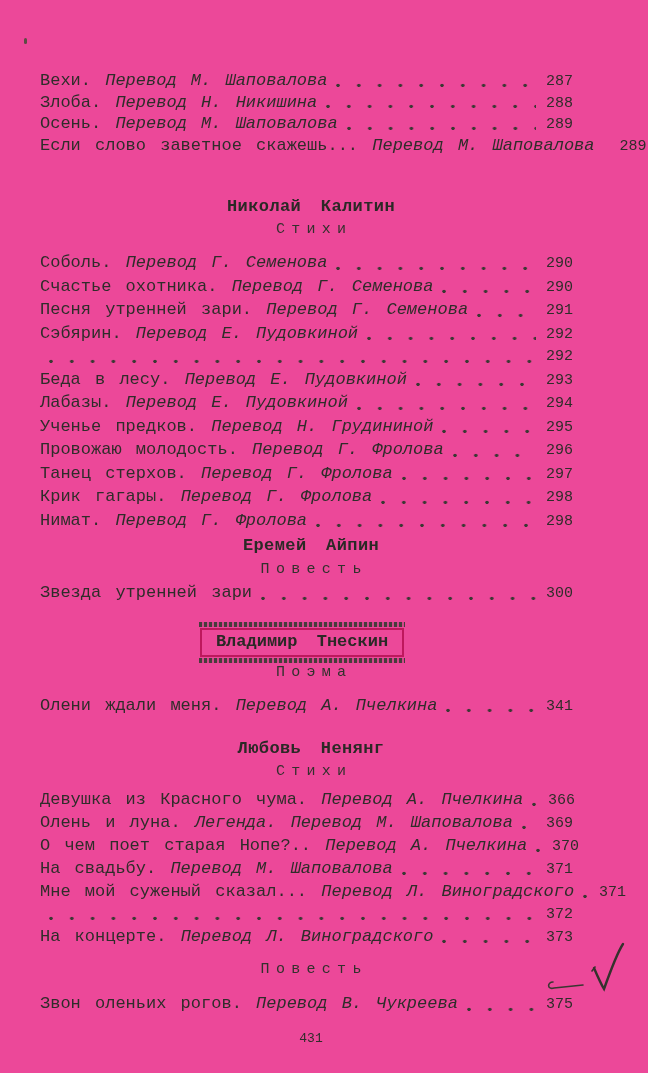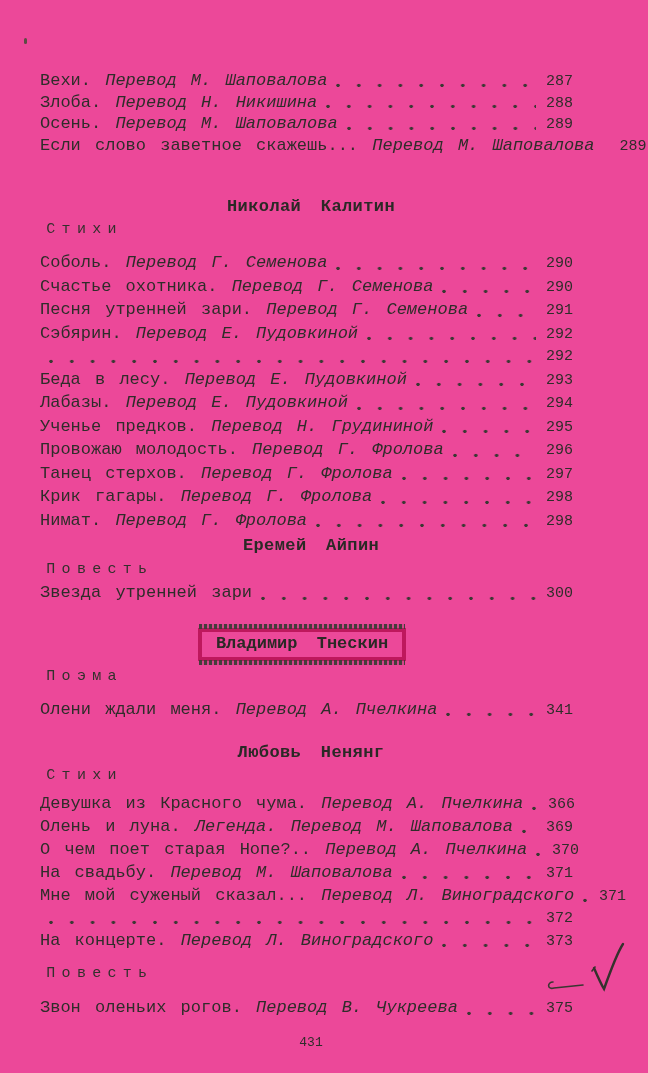--- a/index.html
+++ b/index.html
@@ -30,27 +30,27 @@
     background-size:20.8px 5px;background-repeat:repeat-x;background-position:left bottom;
   }
   .no-dots .dot-leader{visibility:hidden;}
   .entry-page{min-width:36px;font-size:15px;}
   
   .author-heading{
     text-align:center;font-weight:bold;font-size:17px;line-height:19px;
     word-spacing:9px;letter-spacing:.4px;color:#2b2926;
   }
   .genre-heading{
-    text-align:left;font-size:15px;line-height:17px;
+    text-align:center;font-size:15px;line-height:17px;
     letter-spacing:.42em;text-indent:.42em;color:#33312d;
   }
   .author-box-wrap{display:flex;justify-content:center;transform:translateX(-9px);}
   .author-box{
     position:relative;display:inline-block;
-    border:4px solid #be185d;
+    border:2px solid #be185d;
     padding:1px 14px 3px 14px;
     font-weight:bold;font-size:17px;line-height:21px;
     word-spacing:9px;color:#2b2926;
   }
   .author-box::before,.author-box::after{
     content:"";position:absolute;left:-3px;right:-3px;height:5px;
     background:repeating-linear-gradient(90deg,rgba(62,60,54,.95) 0 3px,rgba(62,60,54,.15) 3px 5px);
   }
   .author-box::before{top:-8px;}
   .author-box::after{bottom:-8px;}

